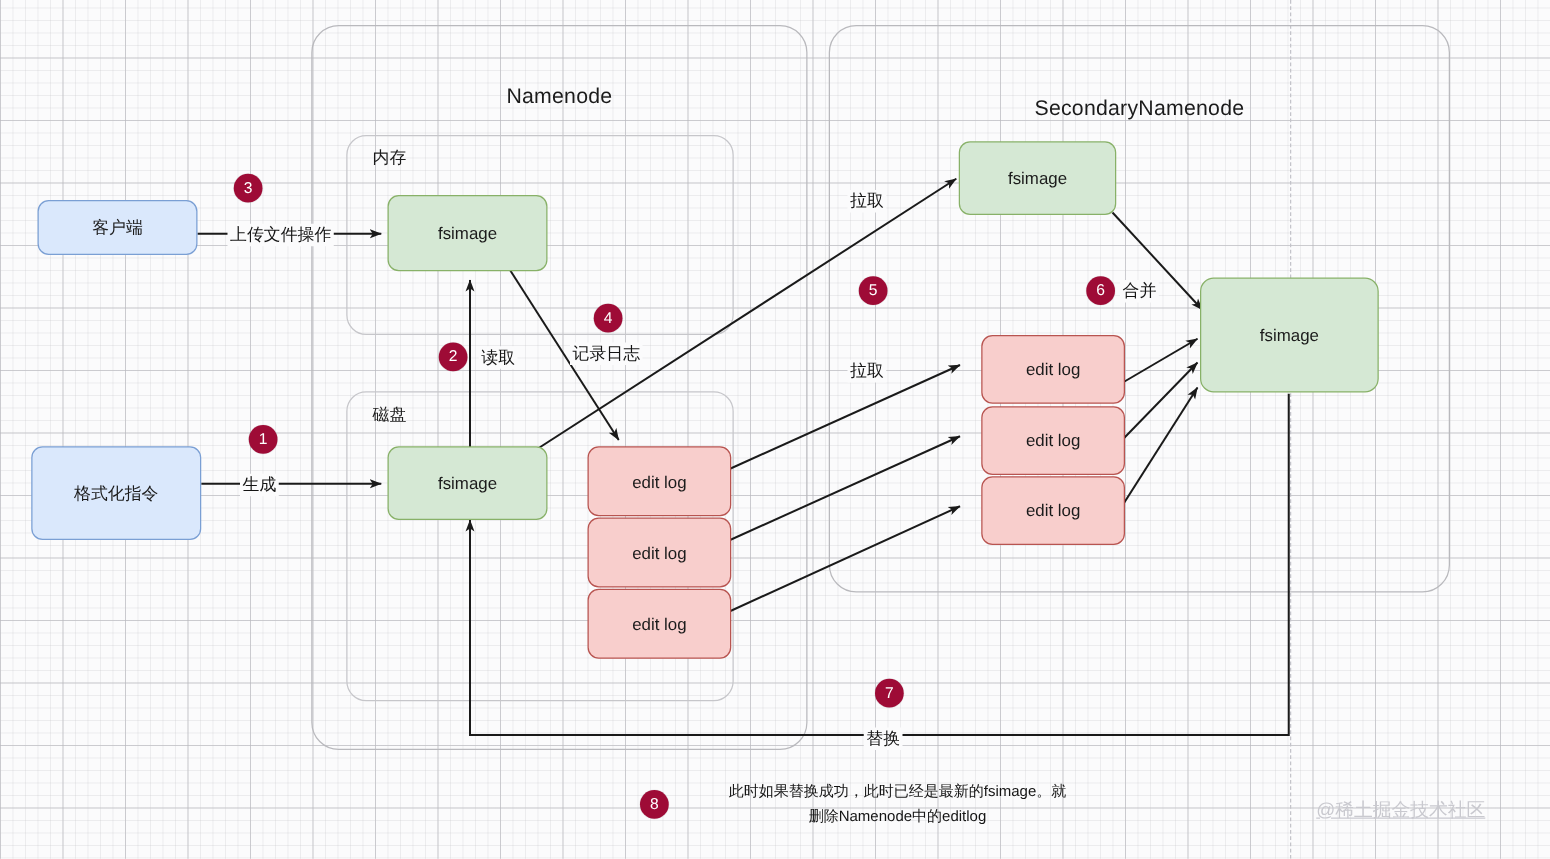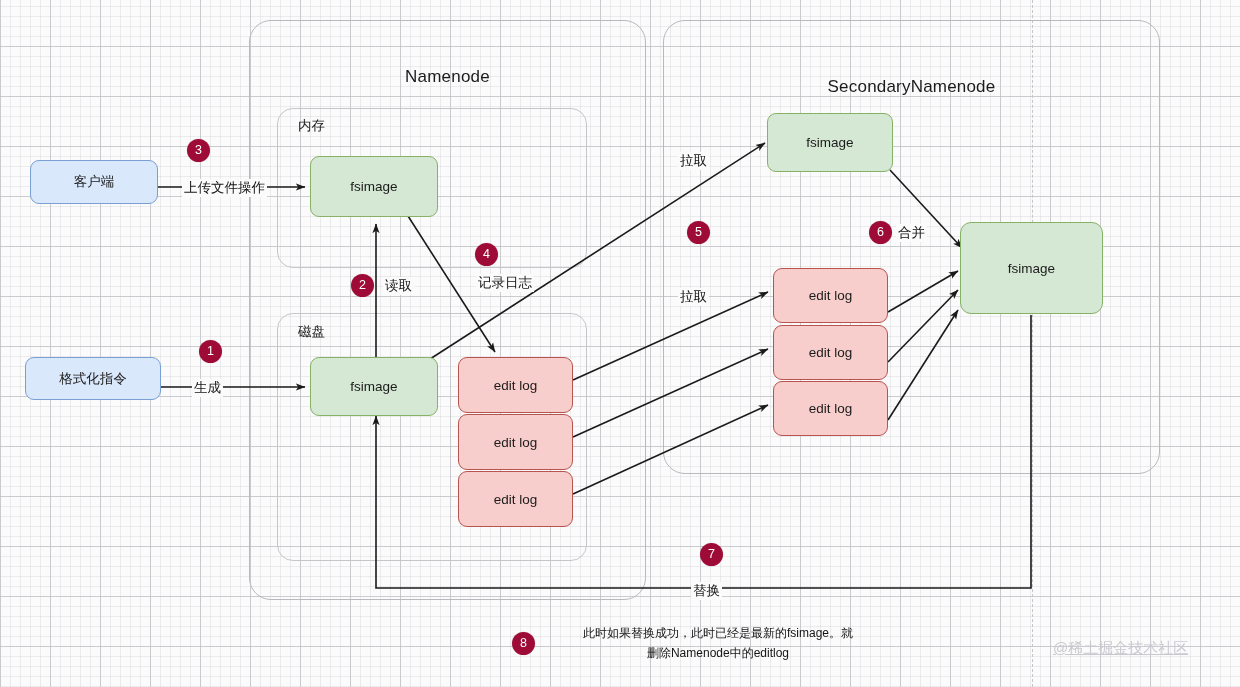--- a/index.html
+++ b/index.html
@@ -54,21 +54,21 @@
   .node{
     position:absolute;
     box-sizing:border-box;
     display:flex;align-items:center;justify-content:center;
     font-size:13.5px;
     color:#1b1b1b;
     border-radius:9px;
   }
   .node.blue{background:#dae8fc;border:1px solid #7a9fd4;}
   .node.green{background:#d5e8d4;border:1px solid #88b168;}
-  .node.red{background:#f8cecc;border:1px solid #b85450;}
+  .node.red{background:#f8cecc;border:1px solid #b85450;margin-left:12px;}
   .node.green.big{border-radius:11px;}
 
   .badge{
     position:absolute;
     width:23px;height:23px;border-radius:50%;
     background:#9e0b36;
     color:#ffffff;
     font-size:12.5px;
     display:flex;align-items:center;justify-content:center;
     line-height:1;
@@ -153,21 +153,21 @@
       <line x1="888" y1="420" x2="958" y2="310" marker-end="url(#ah)"></line>
 
       <path d="M1031,315 L1031,588 L376,588 L376,416" marker-end="url(#ah)"></path>
     </g>
   </svg>
 
   <div class="node blue" style="left:30px;top:160px;width:128px;height:44px;">
     <span>客户端</span>
   </div>
 
-  <div class="node blue" style="left:25px;top:357px;width:136px;height:43px;">
+  <div class="node blue" style="left:25px;top:357px;width:136px;height:75px;">
     <span>格式化指令</span>
   </div>
 
   <div class="node green" style="left:310px;top:156px;width:128px;height:61px;">
     <span>fsimage</span>
   </div>
 
   <div class="node green" style="left:310px;top:357px;width:128px;height:59px;">
     <span>fsimage</span>
   </div>
@@ -205,21 +205,21 @@
   <div class="badge" style="left:351px;top:274px;">2</div>
   <div class="badge" style="left:475px;top:243px;">4</div>
   <div class="badge" style="left:687px;top:221px;">5</div>
   <div class="badge" style="left:869px;top:221px;">6</div>
   <div class="badge" style="left:700px;top:543px;">7</div>
   <div class="badge" style="left:512px;top:632px;">8</div>
 
   <div class="lbl onwhite" style="left:182px;top:179px;">上传文件操作</div>
   <div class="lbl onwhite" style="left:192px;top:379px;">生成</div>
   <div class="lbl onwhite" style="left:383px;top:277px;">读取</div>
-  <div class="lbl onwhite" style="left:456px;top:274px;margin-left:20px;">记录日志</div>
+  <div class="lbl onwhite" style="left:456px;top:274px;">记录日志</div>
   <div class="lbl onwhite" style="left:678px;top:152px;">拉取</div>
   <div class="lbl onwhite" style="left:678px;top:288px;">拉取</div>
   <div class="lbl onwhite" style="left:896px;top:224px;">合并</div>
   <div class="lbl onwhite" style="left:691px;top:582px;">替换</div>
 
   <div class="note" style="left:543px;top:623px;width:350px;">此时如果替换成功，此时已经是最新的fsimage。就
 删除Namenode中的editlog</div>
 
   <div class="watermark" style="left:1053px;top:639px;">@稀土掘金技术社区</div>
 

